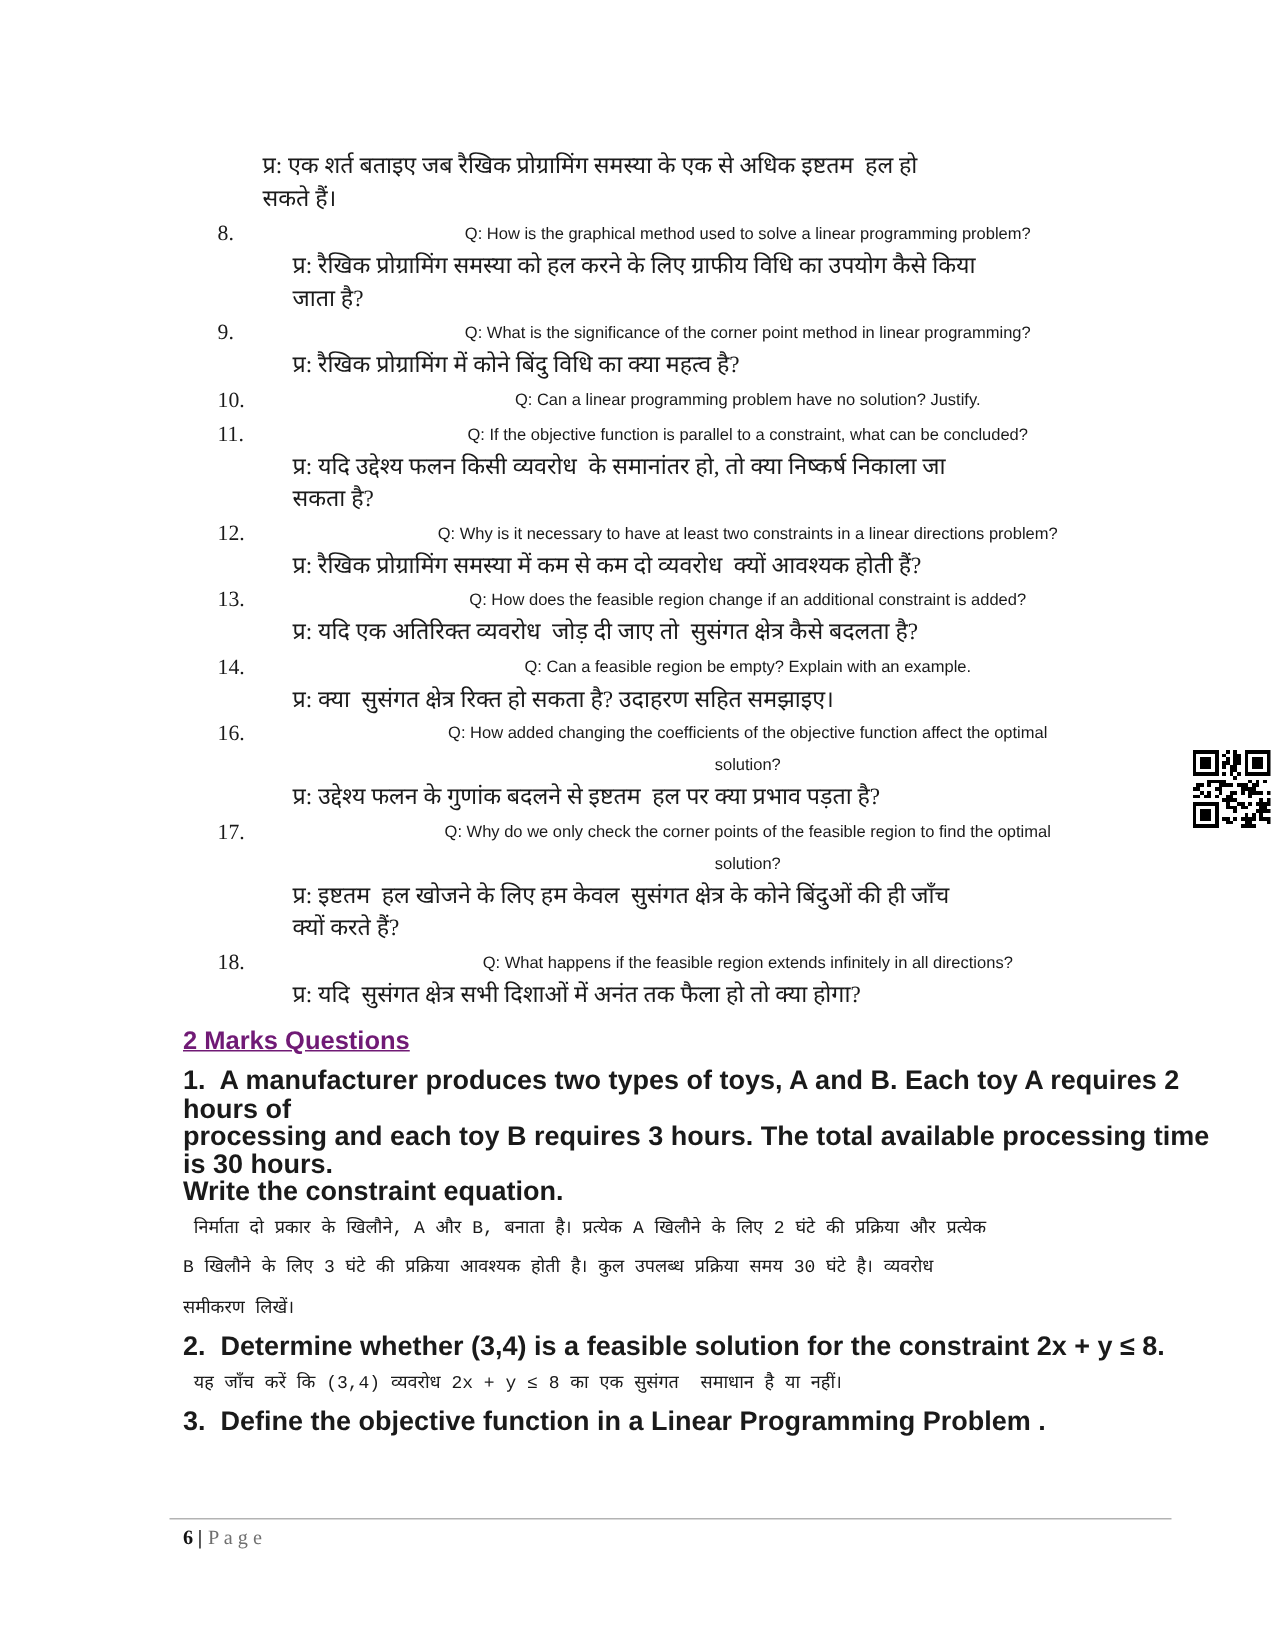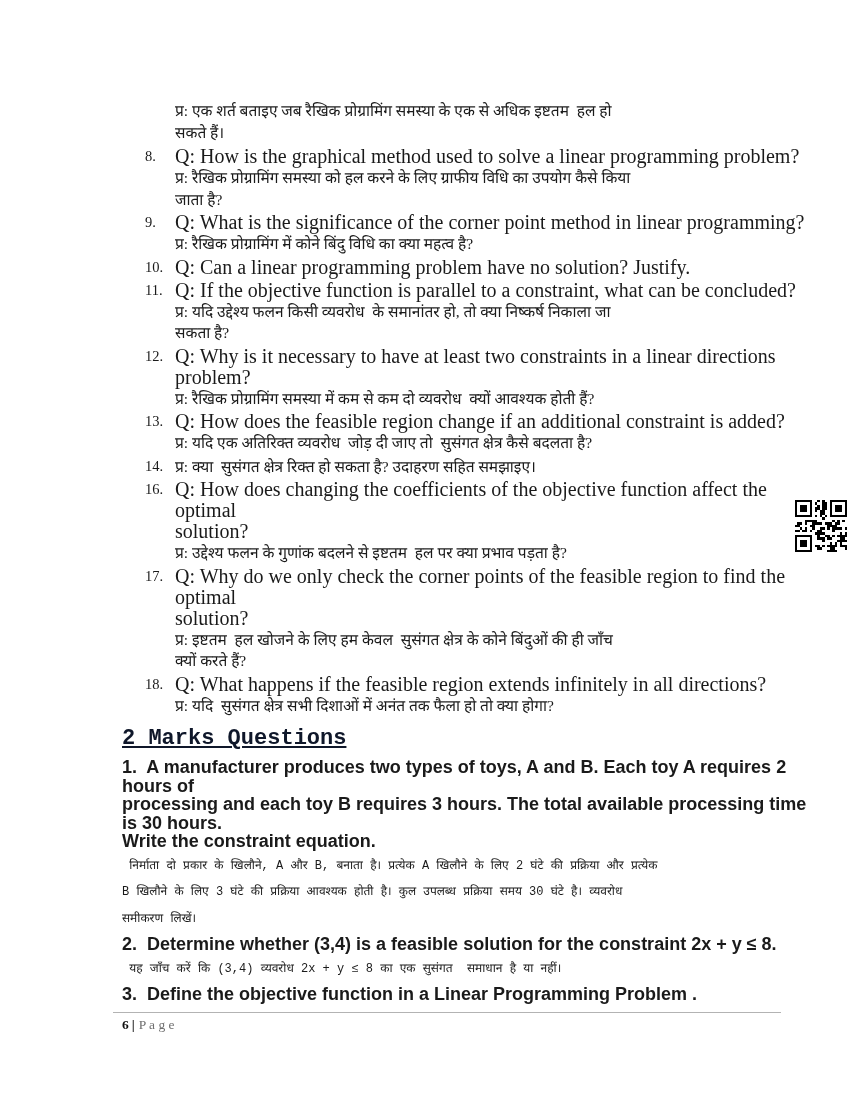--- a/index.html
+++ b/index.html
@@ -27,38 +27,40 @@
   .q-item { display: flex; margin-bottom: 2px; }
   .q-num {
     flex: 0 0 30px;
     margin-left: 23px;
     font-family: "Liberation Serif", serif;
     font-size: 14.5px;
     line-height: 21px;
   }
   .q-body { flex: 1; min-width: 0; }
   .q-en {
-    font-family: Liberation Serif, serif;
-    font-size: 20px;
+    font-family: Liberation Sans, sans-serif;
+    font-size: 11px;
     line-height: 21px;
     white-space: pre-wrap;
+    text-align: center;
   }
   .q-hi {
     font-family: "Liberation Serif", serif;
     font-size: 15.5px;
     line-height: 21.5px;
     white-space: pre-wrap;
+    margin-left: 20px;
   }
   .section-heading {
-    font-family: Liberation Mono, monospace;
-    font-size: 22px;
+    font-family: Liberation Sans, sans-serif;
+    font-size: 17px;
     font-weight: 700;
     text-decoration: underline;
     margin: 10px 0 7px 0;
-    color: #0f172a;
+    color: #701a75;
   }
   .tm-item { margin-bottom: 3px; }
   .tm-en {
     font-family: "Liberation Sans", sans-serif;
     font-weight: 700;
     font-size: 18px;
     line-height: 18.5px;
     white-space: pre-wrap;
     margin-bottom: 2px;
   }
@@ -144,27 +146,28 @@
         <div class="q-item">
           <span class="q-num">13.</span>
           <div class="q-body">
             <div class="q-en">Q: How does the feasible region change if an additional constraint is added?</div>
             <div class="q-hi">प्र: यदि एक अतिरिक्त व्यवरोध  जोड़ दी जाए तो  सुसंगत क्षेत्र कैसे बदलता है?</div>
           </div>
         </div>
         <div class="q-item">
           <span class="q-num">14.</span>
           <div class="q-body">
+            <div class="q-en">Q: Can a feasible region be empty? Explain with an example.</div>
             <div class="q-hi">प्र: क्या  सुसंगत क्षेत्र रिक्त हो सकता है? उदाहरण सहित समझाइए।</div>
           </div>
         </div>
         <div class="q-item">
           <span class="q-num">16.</span>
           <div class="q-body">
-            <div class="q-en">Q: How does changing the coefficients of the objective function affect the optimal
+            <div class="q-en">Q: How added changing the coefficients of the objective function affect the optimal
 solution?</div>
             <div class="q-hi">प्र: उद्देश्य फलन के गुणांक बदलने से इष्टतम  हल पर क्या प्रभाव पड़ता है?</div>
           </div>
         </div>
         <div class="q-item">
           <span class="q-num">17.</span>
           <div class="q-body">
             <div class="q-en">Q: Why do we only check the corner points of the feasible region to find the optimal
 solution?</div>
             <div class="q-hi">प्र: इष्टतम  हल खोजने के लिए हम केवल  सुसंगत क्षेत्र के कोने बिंदुओं की ही जाँच

